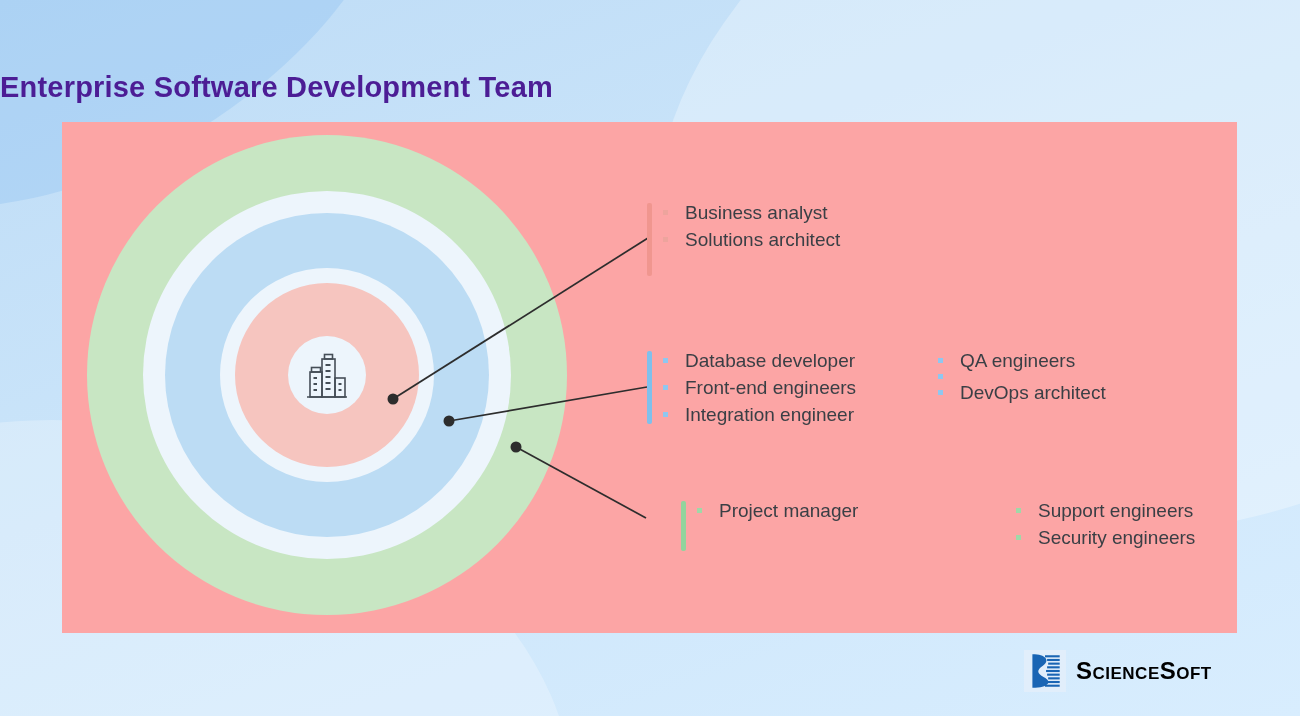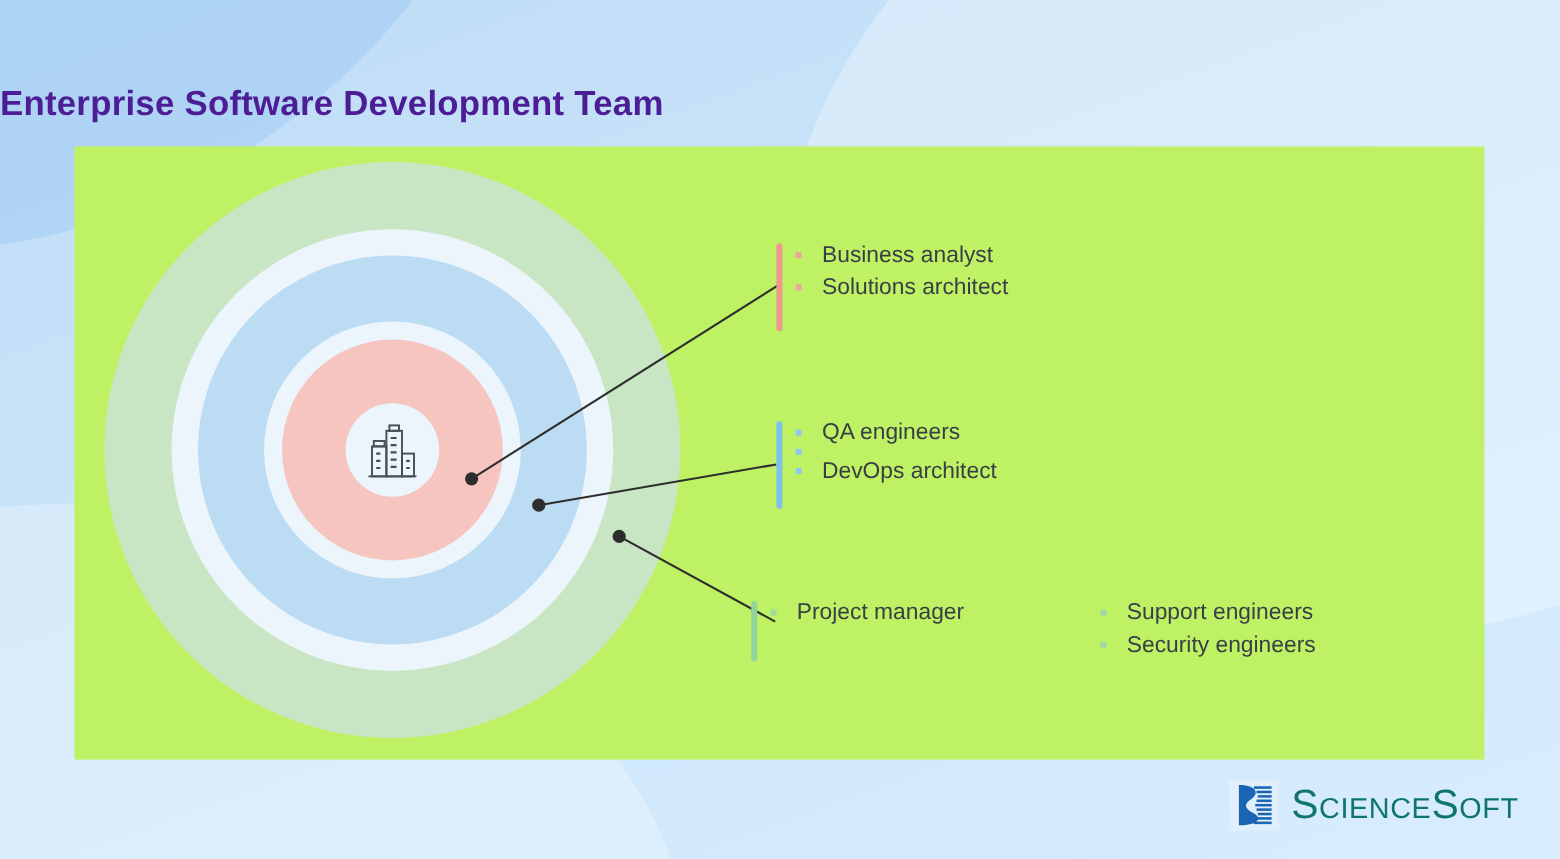--- a/index.html
+++ b/index.html
@@ -14,21 +14,21 @@
   .swirl-2{width:900px;height:620px;left:-320px;top:430px;background:rgba(255,255,255,0.26);transform:rotate(14deg);}
   .swirl-3{width:700px;height:420px;left:-260px;top:-260px;background:rgba(140,193,240,0.35);transform:rotate(-32deg);}
 
   .page-title{
     position:absolute;left:0;top:52px;width:100%;
     font-size:29px;font-weight:700;color:#4c1d95;letter-spacing:.2px;
   }
 
   .panel{
     position:absolute;left:62px;top:122px;width:1175px;height:511px;
-    background:#bef264;
+    background:#fca5a5;
   }
 
   
   .ring{position:absolute;border-radius:50%;}
   .ring-green {left:25px; top:13px; width:480px;height:480px;background:#c8e6c3;}
   .ring-gap1  {left:81px; top:69px; width:368px;height:368px;background:#edf5fc;}
   .ring-blue  {left:103px;top:91px; width:324px;height:324px;background:#bcdcf4;}
   .ring-gap2  {left:158px;top:146px;width:214px;height:214px;background:#edf5fc;}
   .ring-pink  {left:173px;top:161px;width:184px;height:184px;background:#f6c5bf;}
   .ring-core  {left:226px;top:214px;width:78px; height:78px; background:#edf5fc;}
@@ -38,38 +38,38 @@
   .connector-overlay{position:absolute;left:0;top:0;width:1175px;height:511px;}
 
   
   .group{position:absolute;display:flex;}
   .group-bar{position:absolute;left:0;top:4px;bottom:4px;width:5px;border-radius:2px;}
   .g1 .group-bar{background:#f0968f;}
   .g2 .group-bar{background:#7fc0ec;}
   .g3 .group-bar{background:#92d49d;}
   .group-1{left:585px;top:77px;height:81px;}
   .group-2{left:585px;top:225px;height:81px;}
-  .group-3{left:564px;top:375px;height:58px;}
+  .group-3{left:619px;top:375px;height:58px;gap:44px;}
   ul.role-col{list-style:none;margin:0 0 0 16px;padding:0;width:259px;}
   ul.role-col.col-2{width:250px;}
   ul.role-col li{
     display:flex;align-items:center;line-height:27px;
     font-size:19px;color:#3a3f45;white-space:nowrap;
   }
   .bullet{width:5px;height:5px;margin-right:17px;flex:0 0 auto;}
   .g1 .bullet{background:#eda49d;}
   .g2 .bullet{background:#8fc7f0;}
   .g3 .bullet{background:#a0d8a8;}
 
   
   .logo{position:absolute;left:1024px;top:650px;display:flex;align-items:center;}
   .logo-mark{width:42px;height:42px;flex:0 0 auto;}
   .logo-text{
-    margin-left:10px;font-variant:small-caps;font-weight:400;
-    font-size:34px;color:#0f766e;letter-spacing:.5px;line-height:42px;
+    margin-left:10px;font-variant:small-caps;font-weight:700;
+    font-size:24px;color:#000000;letter-spacing:.5px;line-height:42px;
   }
 </style>
 </head>
 <body>
 
 <div class="swirl swirl-1"></div>
 <div class="swirl swirl-2"></div>
 <div class="swirl swirl-3"></div>
 
 <h1 class="page-title">Enterprise Software Development Team</h1>
@@ -117,20 +117,34 @@
         </li>
       <li>
           <span class="bullet"></span>
           <span>Solutions architect</span>
         </li>
     </ul>
   </div>
 
   <div class="group g2 group-2">
     <div class="group-bar"></div>
+    <ul class="role-col">
+      <li>
+          <span class="bullet"></span>
+          <span>Database developer</span>
+        </li>
+      <li>
+          <span class="bullet"></span>
+          <span>Front-end engineers</span>
+        </li>
+      <li>
+          <span class="bullet"></span>
+          <span>Integration engineer</span>
+        </li>
+    </ul>
     <ul class="role-col col-2">
       <li>
           <span class="bullet"></span>
           <span>QA engineers</span>
         </li>
       <li>
           <span class="bullet"></span>
         </li>
       <li>
           <span class="bullet"></span>

